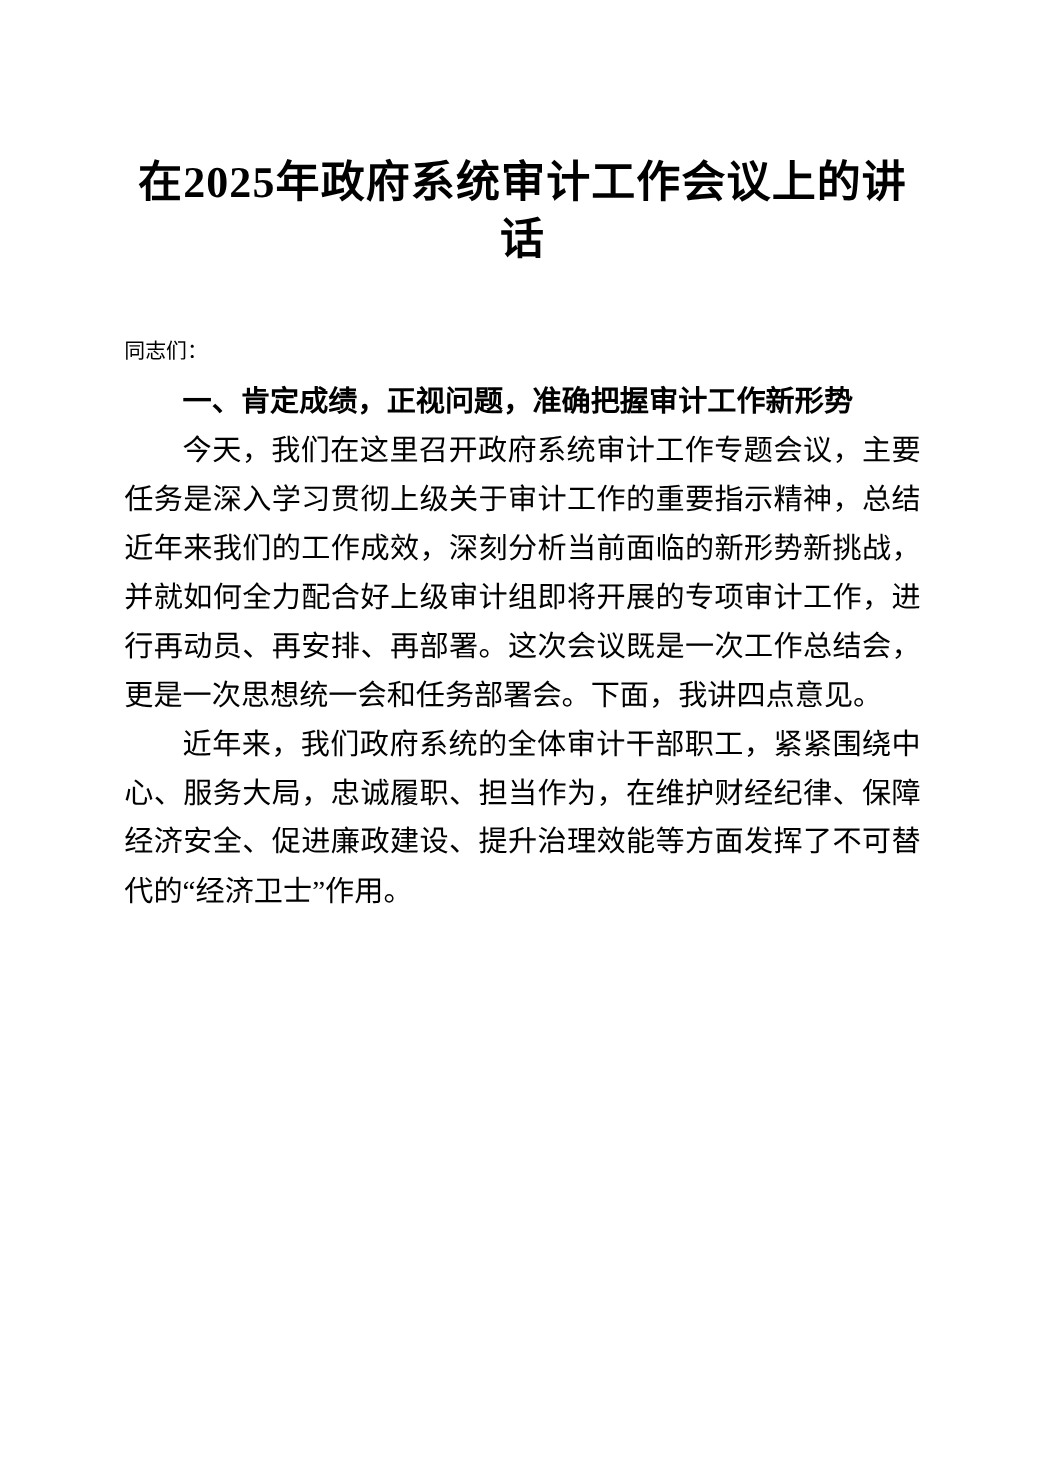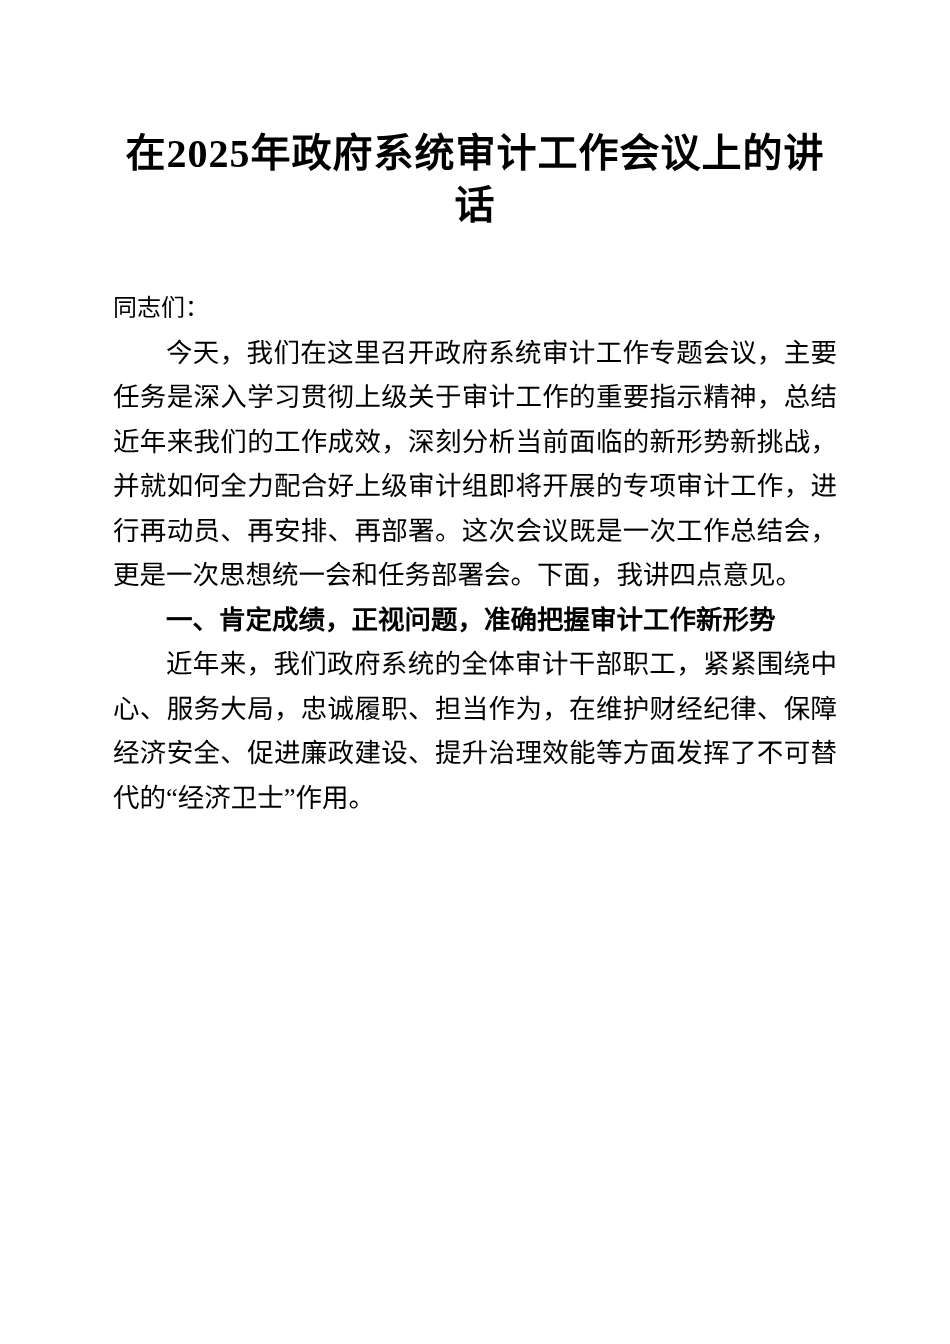--- a/index.html
+++ b/index.html
@@ -4,41 +4,41 @@
 <style>
   html, body {
     margin: 0;
     padding: 0;
     background: #ffffff;
   }
   .page {
     position: relative;
     width: 950px;
     height: 1104px;
-    margin: 0 auto;
+    margin: 12px auto;
     background: #ffffff;
     box-sizing: border-box;
     padding: 128px 113px 0 113px;
     overflow: hidden;
     color: #000000;
   }
   .doc-title {
     margin: 0 0 54px 0;
     text-align: center;
     font-family: "Liberation Serif", "DejaVu Serif", serif;
     font-weight: bold;
     font-size: 40px;
     line-height: 52px;
     letter-spacing: 1px;
     color: #000000;
   }
   .salutation {
     margin: 0;
     font-family: "Liberation Serif", "DejaVu Serif", serif;
-    font-size: 24px;
+    font-size: 19px;
     line-height: 44.5px;
     text-align: justify;
     color: #000000;
   }
   .para {
     margin: 0;
     font-family: "Liberation Serif", "DejaVu Serif", serif;
     font-size: 26.5px;
     line-height: 44.5px;
     text-indent: 2em;
@@ -52,19 +52,19 @@
   }
 </style>
 </head>
 <body>
 
 <div class="page">
   <h1 class="doc-title">在2025年政府系统审计工作会议上的讲话</h1>
 
   <p class="salutation">同志们：</p>
 
+  <p class="para heading">一、肯定成绩，正视问题，准确把握审计工作新形势</p>
+
   <p class="para">今天，我们在这里召开政府系统审计工作专题会议，主要任务是深入学习贯彻上级关于审计工作的重要指示精神，总结近年来我们的工作成效，深刻分析当前面临的新形势新挑战，并就如何全力配合好上级审计组即将开展的专项审计工作，进行再动员、再安排、再部署。这次会议既是一次工作总结会，更是一次思想统一会和任务部署会。下面，我讲四点意见。</p>
-
-  <p class="para heading">一、肯定成绩，正视问题，准确把握审计工作新形势</p>
 
   <p class="para">近年来，我们政府系统的全体审计干部职工，紧紧围绕中心、服务大局，忠诚履职、担当作为，在维护财经纪律、保障经济安全、促进廉政建设、提升治理效能等方面发挥了不可替代的“经济卫士”作用。</p>
 
 </div>
 
 </body></html>

